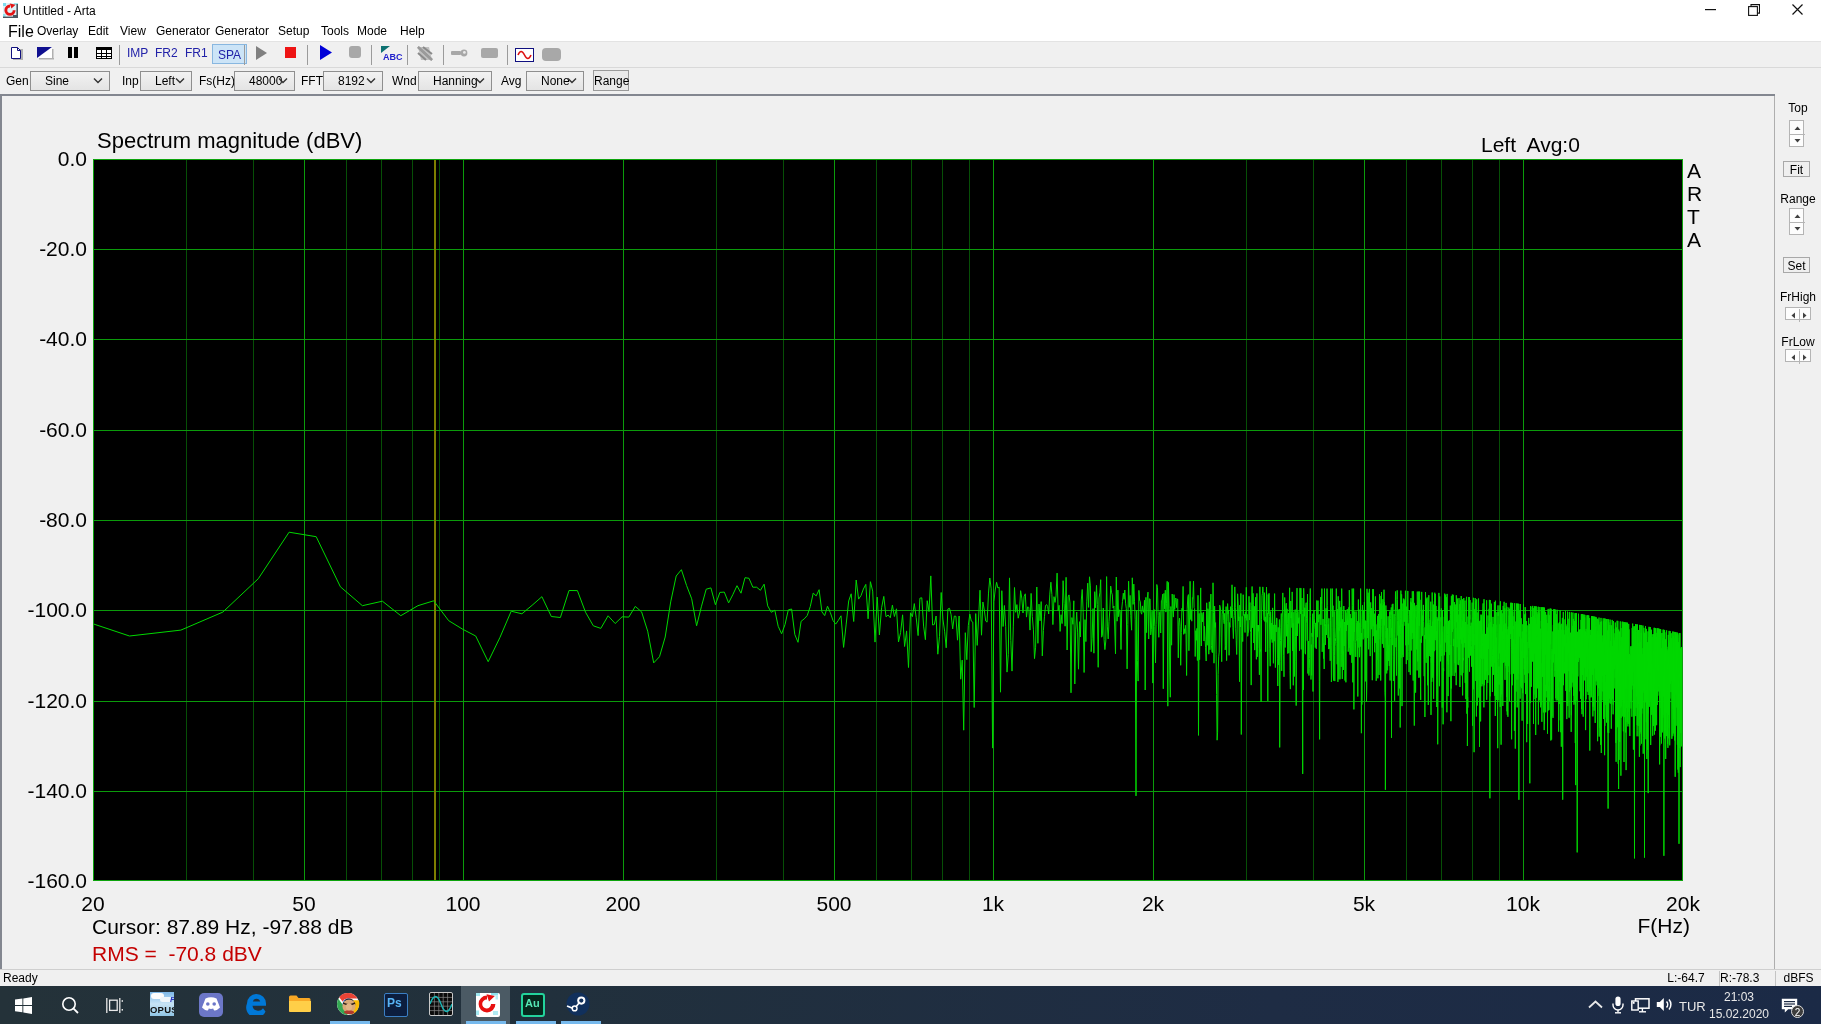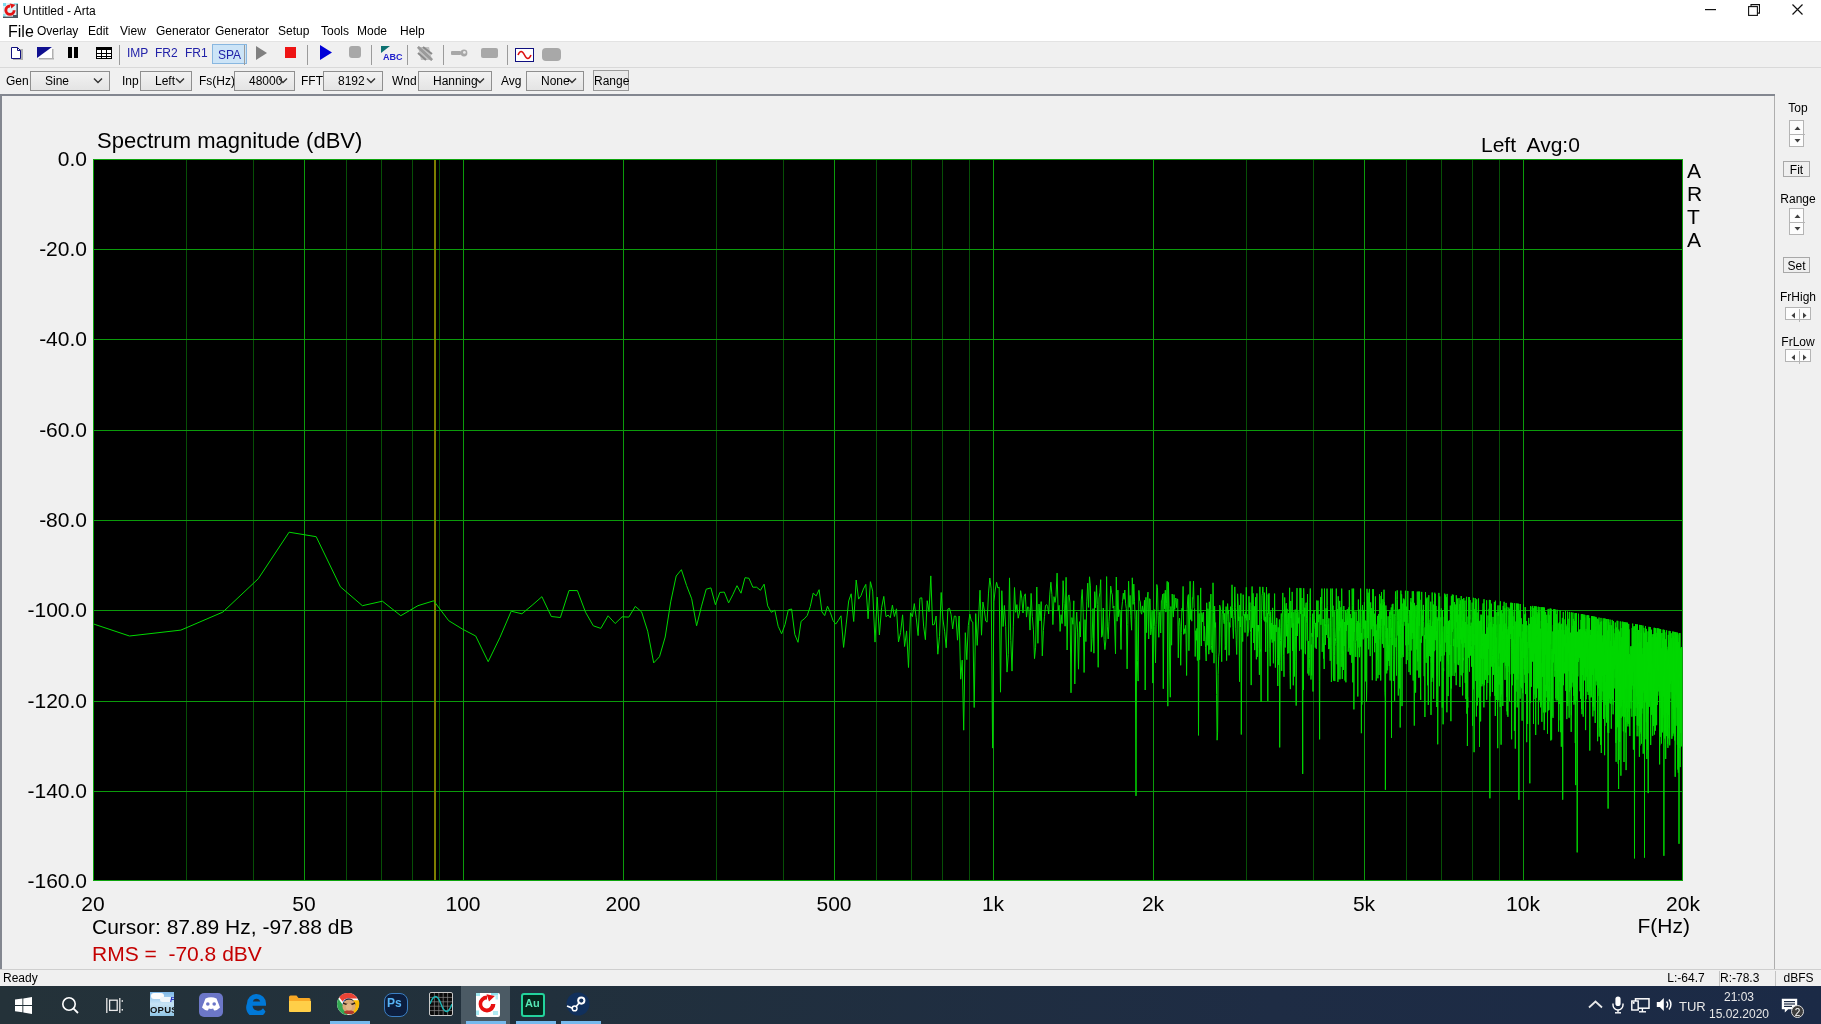--- a/index.html
+++ b/index.html
@@ -301,21 +301,21 @@
  <path d="M12 1 a11 11 0 0 1 9.6 5.6 h-9.6 a5.7 5.7 0 0 0 -5.2 3.2 L3.2 5.2 A11 11 0 0 1 12 1" fill="#ea4335"></path>
  <path d="M22.7 8.2 a11 11 0 0 1 -7.6 14.2 l-2.5 -8 a5.7 5.7 0 0 0 4.6 -6.2 Z" fill="#fbbc05"></path>
  <path d="M2.3 6.8 a11 11 0 0 0 8.8 16.1 l3.2 -6.2 a5.7 5.7 0 0 1 -7 -3.2 Z" fill="#34a853"></path>
  <circle cx="12" cy="12" r="5.4" fill="#4285f4"></circle>
  <circle cx="13" cy="14" r="6.6" fill="#d9a978"></circle>
  <path d="M6.4 14 a6.6 6.6 0 0 1 13.2 0 l-1.2 -3.4 a5.6 5.6 0 0 0 -10.8 0 z" fill="#2e211a"></path>
  <path d="M7.2 10.2 q5.8 3.4 11.6 0 l0.6 1.6 q-6.2 3.2 -12.6 0 z" fill="#2e211a"></path>
  <path d="M8.2 19.6 q4.8 -2.6 9.6 0 l0.6 1.4 a11 11 0 0 1 -10.4 -0.2 z" fill="#b03a2e"></path>
  <ellipse cx="13" cy="14.8" rx="3.1" ry="3.6" fill="#e2b586"></ellipse>
 </svg>
-<div class="tic" style="left:384px;top:993px;background:#0c1e3e;border:1.5px solid #3b7fc4;border-radius:8px">
+<div class="tic" style="left:384px;top:993px;background:#0c1e3e;border:1.5px solid #3b7fc4;border-radius:2px">
  <div style="position:absolute;left:2px;top:2px;font:bold 12px 'Liberation Sans';color:#58b4f5">Ps</div>
 </div>
 <div class="tic" style="left:429px;top:992px;background:#0a0a0a;border:1px solid #c8c8c8;border-radius:2px">
  <svg width="22" height="22" viewBox="0 0 22 22">
   <g stroke="#8a8a8a" stroke-width="0.7">
    <line x1="4.4" y1="0" x2="4.4" y2="22"></line>
         <line x1="8.8" y1="0" x2="8.8" y2="22"></line>
         <line x1="13.2" y1="0" x2="13.2" y2="22"></line>
         <line x1="17.6" y1="0" x2="17.6" y2="22"></line>
    <line x1="0" y1="4.4" x2="22" y2="4.4"></line>

